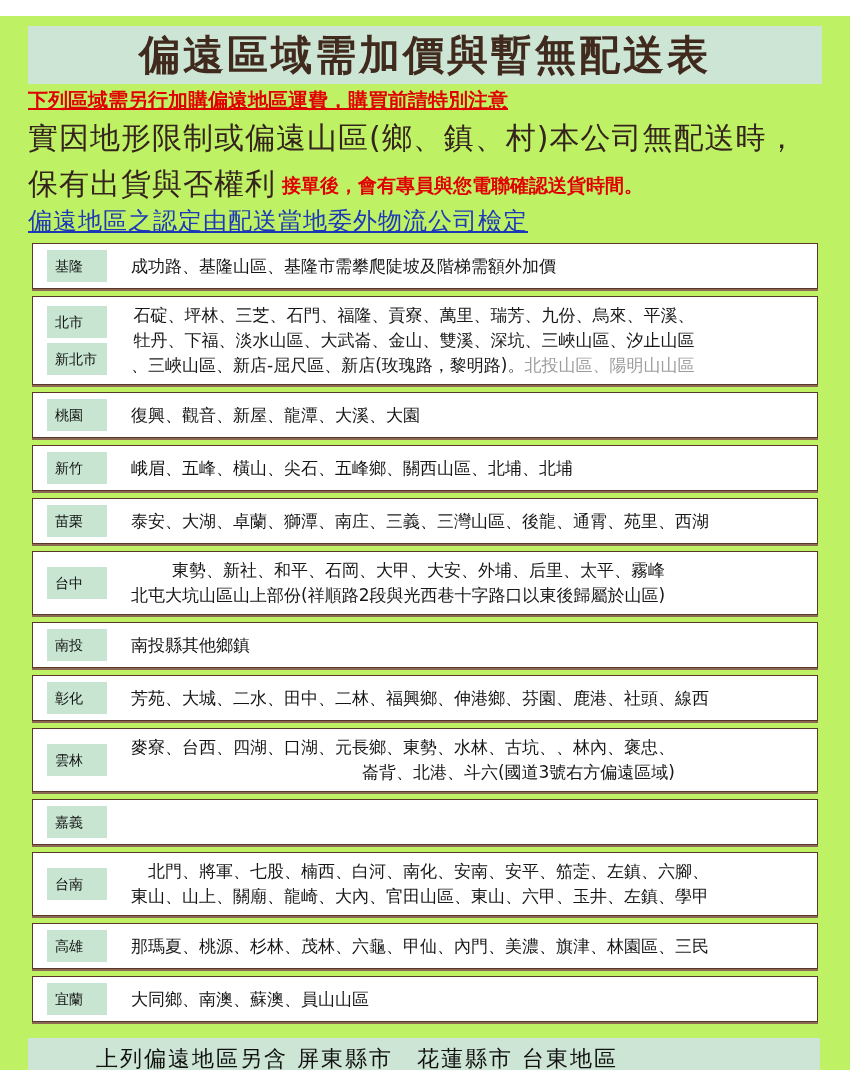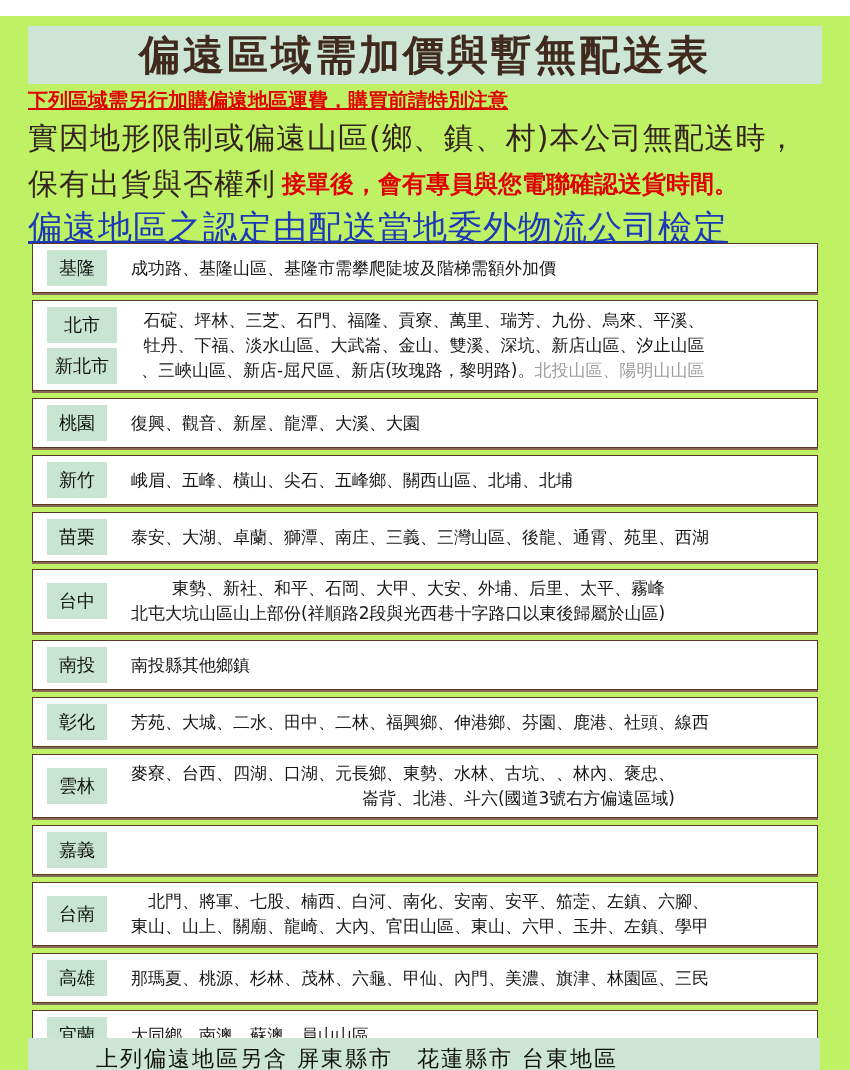--- a/index.html
+++ b/index.html
@@ -20,32 +20,32 @@
 
   .banner{position:absolute;left:28px;top:10px;width:794px;height:58px;background:var(--green);
           display:flex;align-items:center;justify-content:center;}
   .banner-title{font-size:41px;font-weight:600;color:var(--title-brown);letter-spacing:3px;white-space:nowrap;}
 
   .red-note{position:absolute;left:28px;top:71px;font-family:"DejaVu Serif",serif;font-weight:bold;
             font-size:20px;color:var(--red);white-space:nowrap;text-decoration:underline;}
 
   .policy{position:absolute;left:28px;top:99px;color:var(--policy-brown);}
   .policy-line{font-size:30px;line-height:46px;letter-spacing:1px;white-space:nowrap;color:var(--policy-brown);}
-  .policy-inline-red{font-family:"DejaVu Serif",serif;font-weight:bold;font-size:24px;color:var(--red);
+  .policy-inline-red{font-family:"DejaVu Serif",serif;font-weight:bold;font-size:19px;color:var(--red);
                      letter-spacing:0;margin-left:6px;vertical-align:2px;}
 
-  .blue-note{position:absolute;left:28px;top:189px;font-size:34px;color:var(--blue);
+  .blue-note{position:absolute;left:28px;top:189px;font-size:24px;color:var(--blue);
              text-decoration:underline;letter-spacing:1px;white-space:nowrap;font-weight:500;}
 
   .region-table{position:absolute;left:32px;top:227px;width:786px;display:flex;flex-direction:column;gap:7px;}
   .row{background:#ffffff;border:1px solid var(--border-brown);box-shadow:0 2px 0 #8a6a55;
        display:flex;align-items:center;padding:6px 8px 6px 14px;}
   .labels{display:flex;flex-direction:column;gap:5px;flex:0 0 auto;}
-  .label{background:var(--label-green);color:#111;font-size:18px;line-height:1;
-         padding:9px 8px;min-width:60px;text-align:center;white-space:nowrap;}
+  .label{background:var(--label-green);color:#111;font-size:14px;line-height:1;
+         padding:9px 8px;min-width:60px;text-align:left;white-space:nowrap;}
   .content{margin-left:24px;color:var(--ink);text-align:right;}
   .line{font-size:17px;line-height:25px;white-space:nowrap;color:var(--ink);}
   .line .muted{color:var(--muted);}
 
   .footer{position:absolute;left:28px;top:1022px;width:792px;height:42px;background:var(--green);
           display:flex;align-items:center;}
   .footer-text{font-size:22px;color:#111;padding-left:68px;letter-spacing:2px;white-space:nowrap;}
 </style>
 </head>
 <body>
@@ -74,21 +74,21 @@
           <div class="line"><span>成功路、基隆山區、基隆市需攀爬陡坡及階梯需額外加價</span></div>
         </div>
       </div>
       <div class="row">
         <div class="labels">
           <div class="label">北市</div>
           <div class="label">新北市</div>
         </div>
         <div class="content">
           <div class="line"><span>石碇、坪林、三芝、石門、福隆、貢寮、萬里、瑞芳、九份、烏來、平溪、</span></div>
-          <div class="line"><span>牡丹、下福、淡水山區、大武崙、金山、雙溪、深坑、新店山區、汐止山區</span></div>
+          <div class="line"><span>牡丹、下福、淡水山區、大武崙、金山、雙溪、深坑、三峽山區、汐止山區</span></div>
           <div class="line"><span>、三峽山區、新店-屈尺區、新店(玫瑰路，黎明路)。</span><span class="muted">北投山區、陽明山山區</span></div>
         </div>
       </div>
       <div class="row">
         <div class="labels">
           <div class="label">桃園</div>
         </div>
         <div class="content">
           <div class="line"><span>復興、觀音、新屋、龍潭、大溪、大園</span></div>
         </div>

